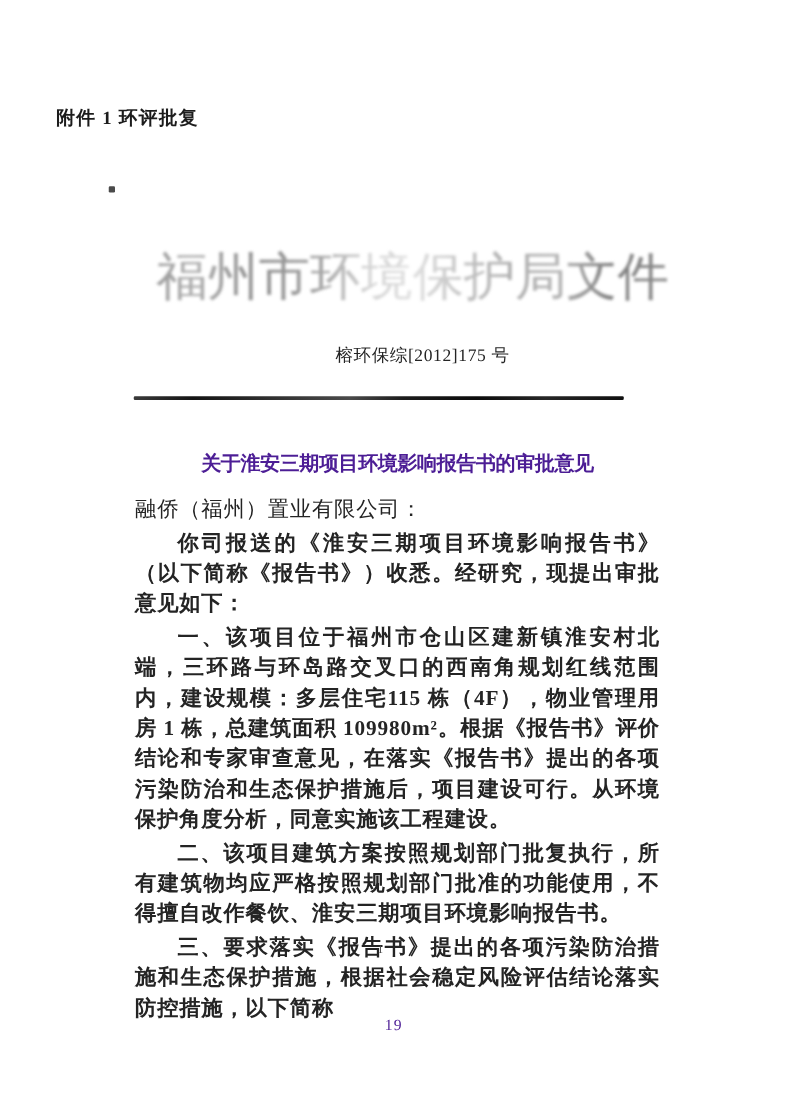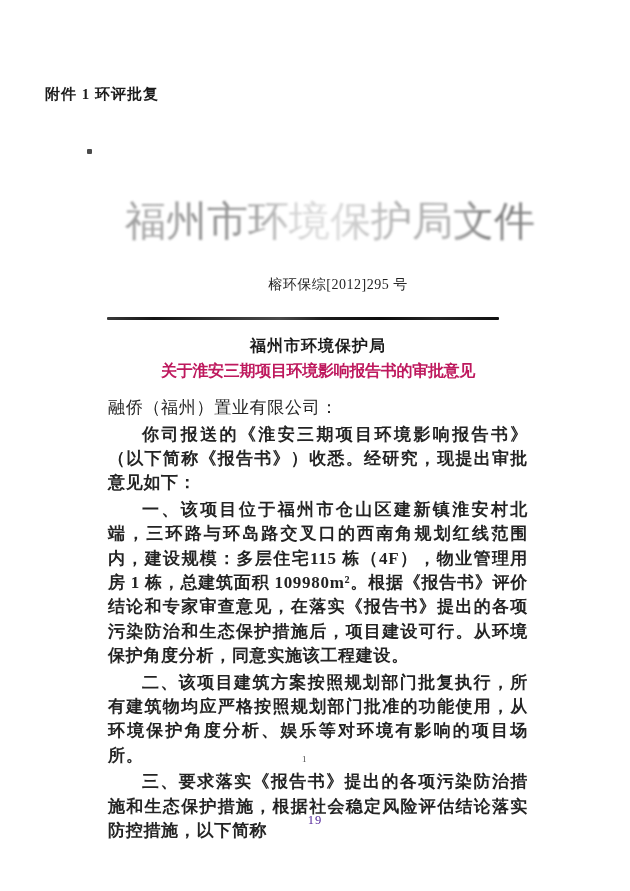--- a/index.html
+++ b/index.html
@@ -97,21 +97,21 @@
   }
   .title2 {
     position: absolute;
     left: 88px;
     top: 361px;
     width: 460px;
     text-align: center;
     font-size: 16px;
     font-weight: 700;
     letter-spacing: -0.3px;
-    color: #be185d;
+    color: #4c1d95;
   }
   .body-text {
     position: absolute;
     left: 108px;
     top: 396px;
     width: 420px;
     font-size: 17px;
     line-height: 24.3px;
     letter-spacing: 0.7px;
     text-align: justify;
@@ -147,33 +147,32 @@
 <body>
 
 <div class="page">
 
   <div class="attachment">附件 1 环评批复</div>
 
   <div class="speck"></div>
 
   <div class="letterhead">福州市环境保护局文件</div>
 
-  <div class="doc-number">榕环保综[2012]295 号</div>
+  <div class="doc-number">榕环保综[2012]175 号</div>
 
   <div class="divider"></div>
 
-  <div class="title1">福州市环境保护局</div>
 
   <div class="title2">关于淮安三期项目环境影响报告书的审批意见</div>
 
   <div class="body-text">
     <p>融侨（福州）置业有限公司：</p>
     <p class="indent">你司报送的《淮安三期项目环境影响报告书》（以下简称《报告书》）收悉。经研究，现提出审批意见如下：</p>
     <p class="indent">一、该项目位于福州市仓山区建新镇淮安村北端，三环路与环岛路交叉口的西南角规划红线范围内，建设规模：多层住宅115 栋（4F），物业管理用房 1 栋，总建筑面积 109980m²。根据《报告书》评价结论和专家审查意见，在落实《报告书》提出的各项污染防治和生态保护措施后，项目建设可行。从环境保护角度分析，同意实施该工程建设。</p>
-    <p class="indent">二、该项目建筑方案按照规划部门批复执行，所有建筑物均应严格按照规划部门批准的功能使用，从环境保护角度分析、娱乐等对环境有影响的项目场所。</p>
+    <p class="indent">二、该项目建筑方案按照规划部门批复执行，所有建筑物均应严格按照规划部门批准的功能使用，不得擅自改作餐饮、淮安三期项目环境影响报告书。</p>
     <p class="indent">三、要求落实《报告书》提出的各项污染防治措施和生态保护措施，根据社会稳定风险评估结论落实防控措施，以下简称</p>
   </div>
 
   <div class="stray">1</div>
 
   <div class="pagenum">19</div>
 
 </div>
 
 </body></html>

